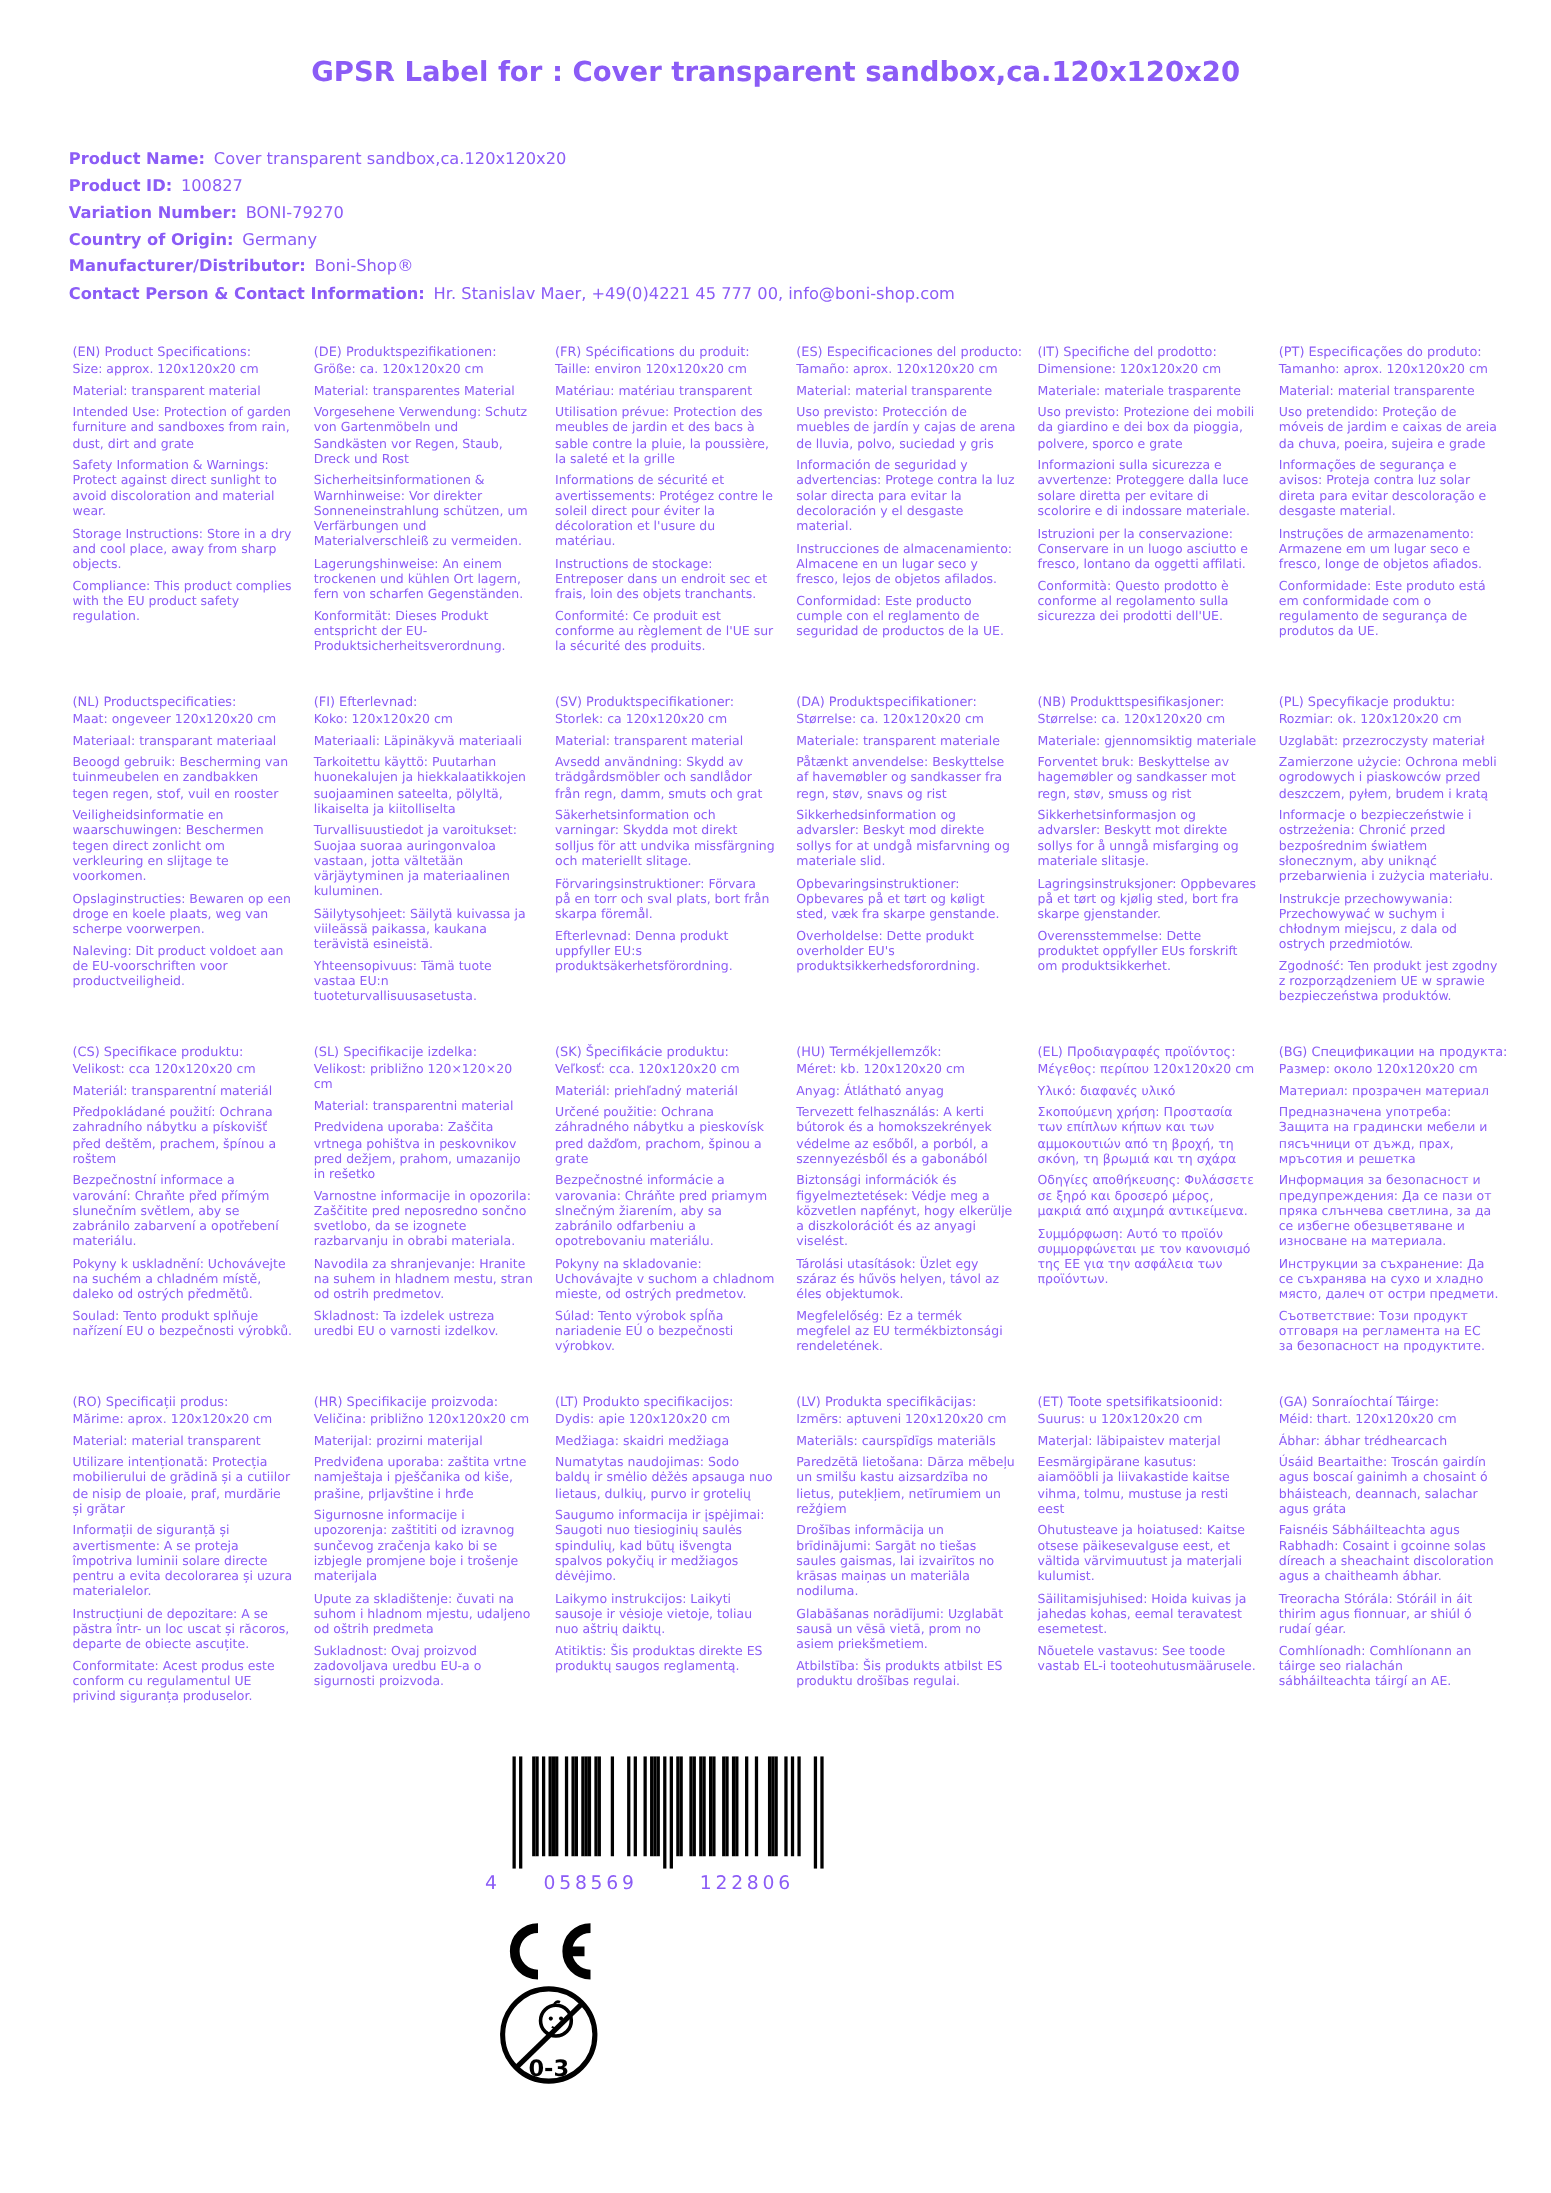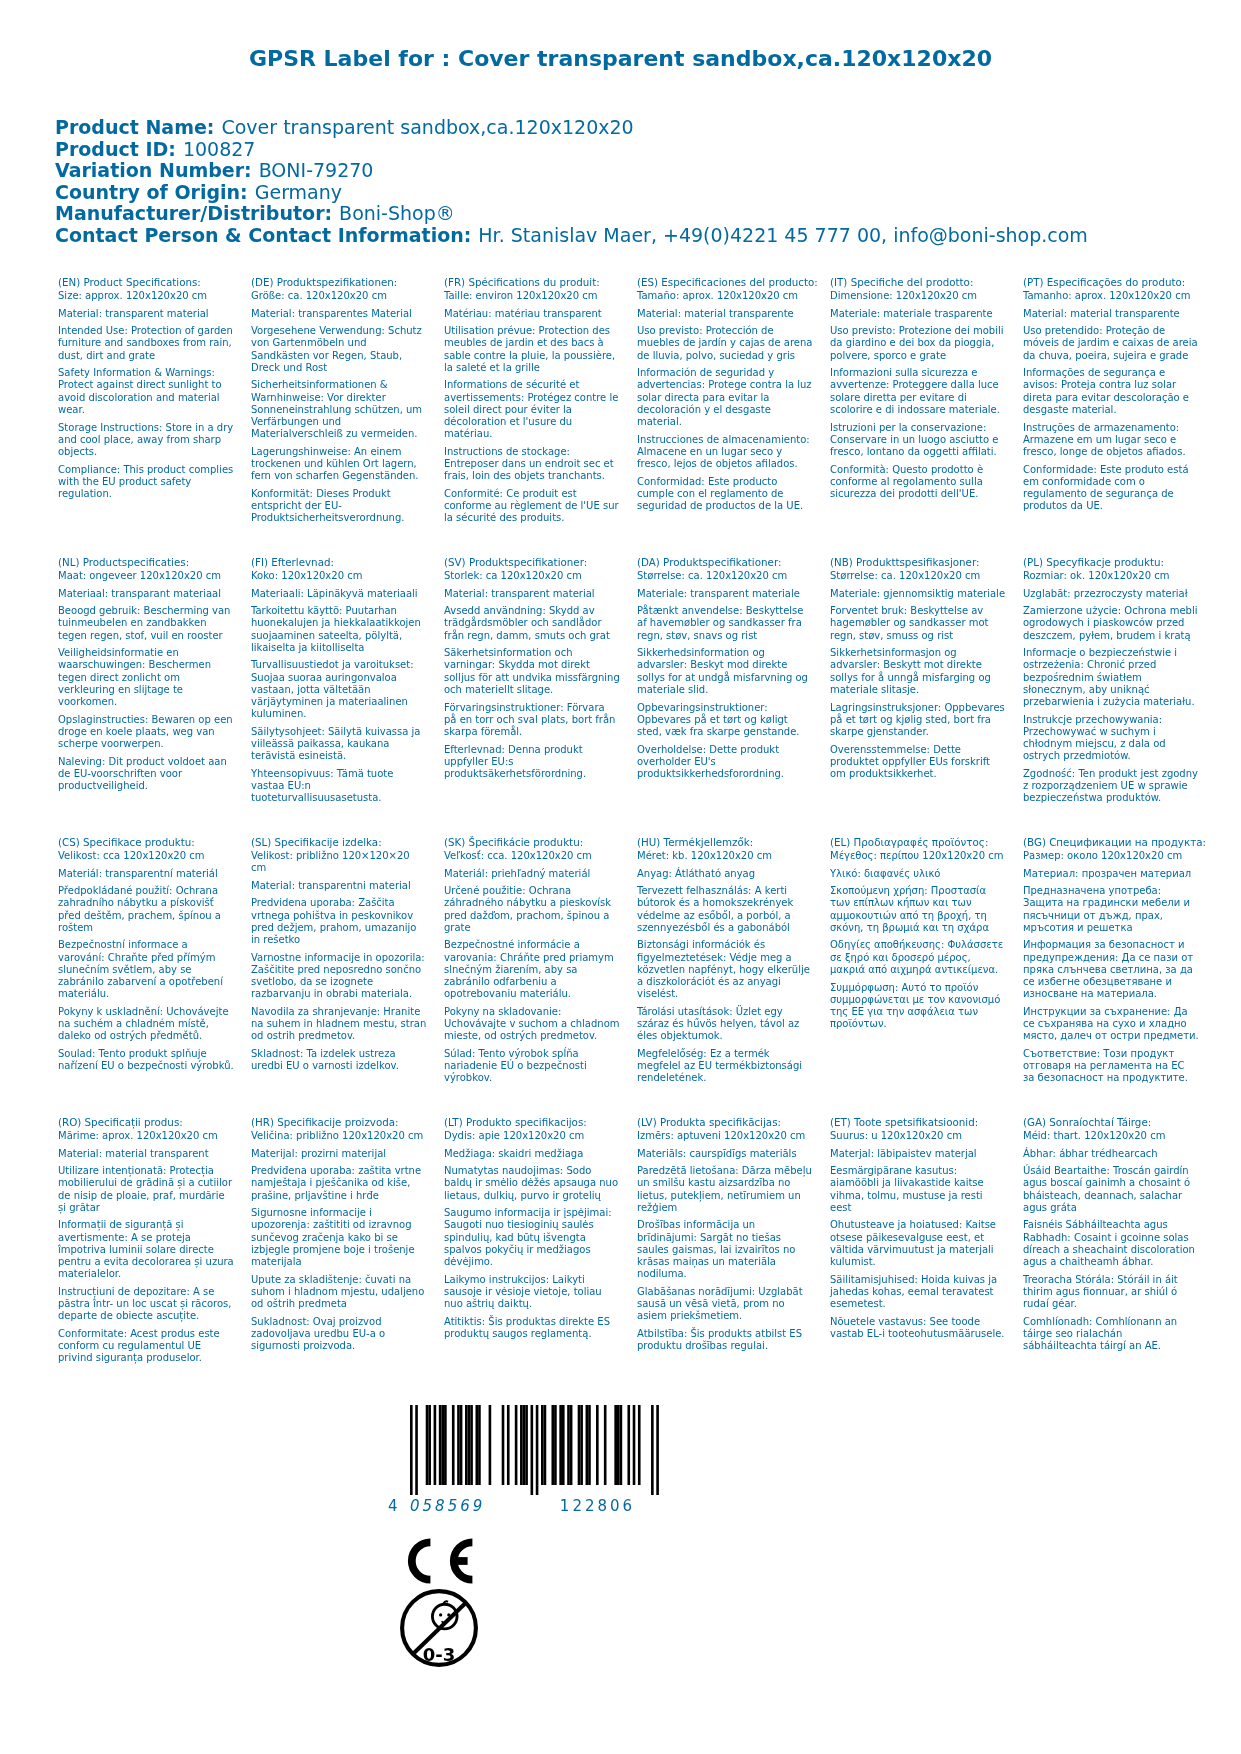--- a/index.html
+++ b/index.html
@@ -2,36 +2,36 @@
 <html><head>
 <meta charset="utf-8">
 <style>
   html,body{margin:0;padding:0;background:#ffffff;}
   .page{
     position:relative;
     width:1241px;
     height:1754px;
     background:#ffffff;
     font-family:"DejaVu Sans",sans-serif;
-    color:#0369a1;
+    color:#8b5cf6;
     overflow:hidden;
   }
   .doc-title{
     position:absolute;
     top:46px;left:0;
     width:100%;
     text-align:center;
     font-size:22px;
     font-weight:bold;
     letter-spacing:0px;
   }
   .product-info{
     position:absolute;
     left:55px;top:117px;
-    font-size:19px;
+    font-size:13px;
     line-height:21.5px;
   }
   .pi-row{white-space:nowrap;}
   .pi-label{font-weight:bold;margin-right:7px;}
   .lang-grid{
     position:absolute;
     left:58px;top:276px;
     width:1165px;
     display:grid;
     grid-template-columns:repeat(6,193px);
@@ -65,21 +65,21 @@
     margin-left:12px;
   }
   .barcode-numbers{
     display:flex;
     width:290px;
     font-size:15px;
     margin-top:2px;
     font-family:"DejaVu Sans",sans-serif;
   }
   .bn-first{width:22px;text-align:left;}
-  .bn-left{width:125px;letter-spacing:3px;font-style:italic;}
+  .bn-left{width:125px;text-align:center;letter-spacing:3px;}
   .bn-right{width:125px;text-align:center;letter-spacing:3px;}
   .marks-row{
     display:flex;
     align-items:flex-start;
     margin-top:14px;
     margin-left:10px;
     flex-direction:column;
   }
   .ce-mark{margin-right:82px;margin-top:8px;}
   .age-warning{}

